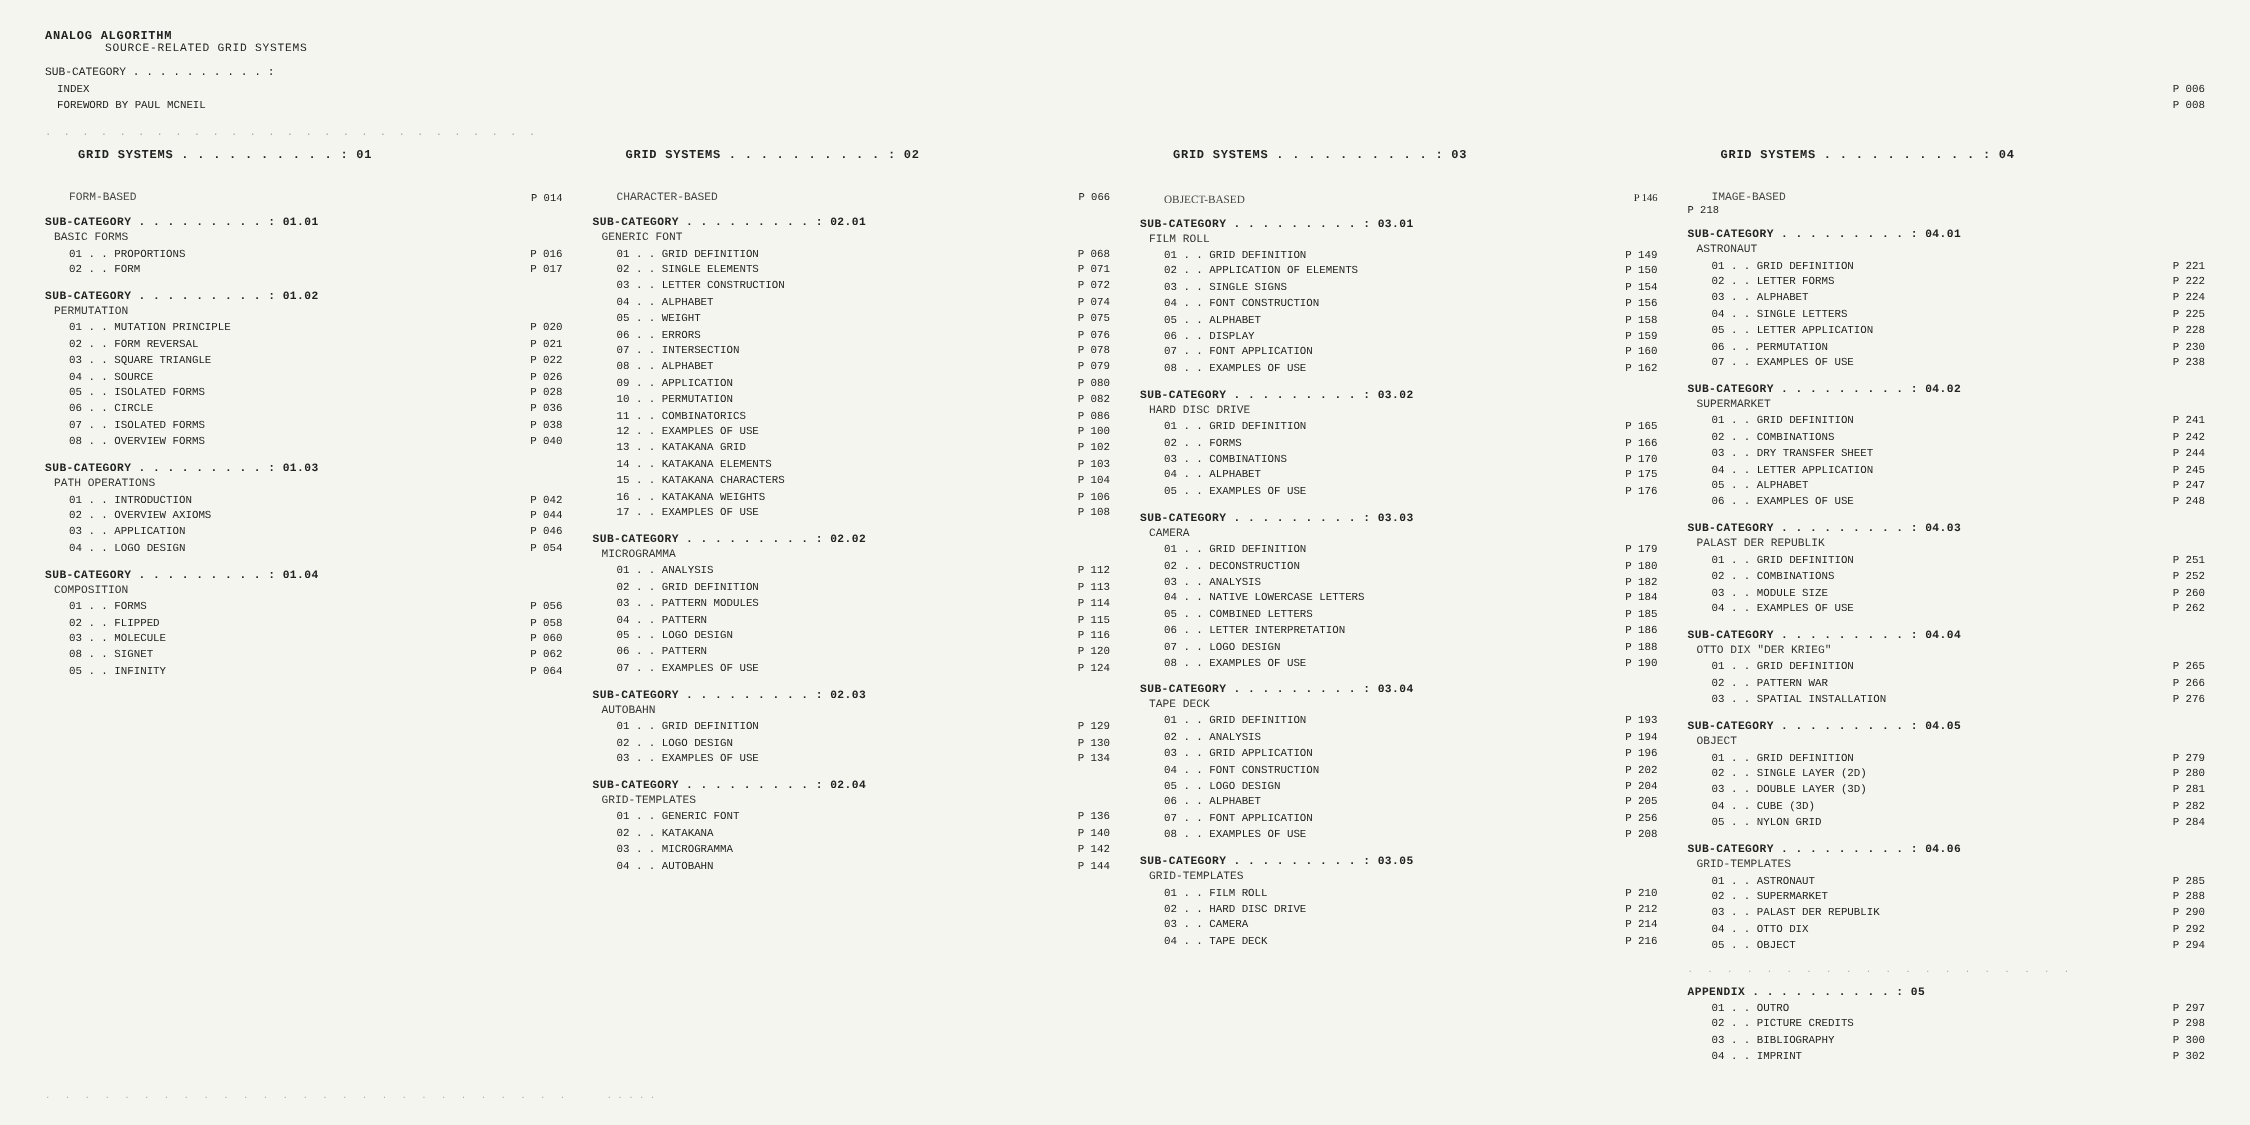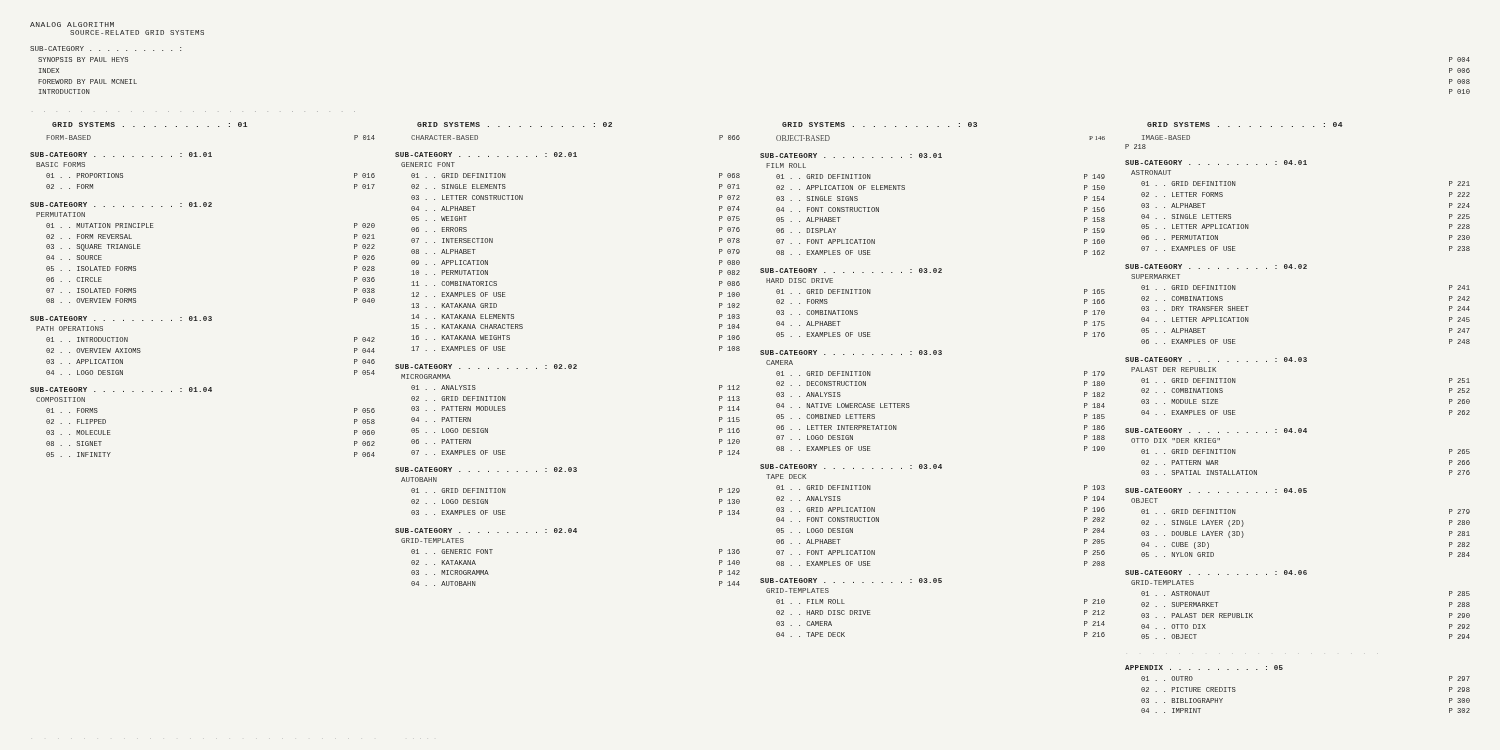--- a/index.html
+++ b/index.html
@@ -9,21 +9,21 @@
       font-size: 7.5px;
       color: #222;
       padding: 20px 30px;
       width: 1500px;
       min-height: 750px;
     }
     .header {
       margin-bottom: 8px;
     }
     .header .title {
-      font-weight: normal;
+      font-weight: bold;
       font-size: 8px;
       letter-spacing: 0.5px;
     }
     .header .subtitle {
       font-size: 7.5px;
       letter-spacing: 0.5px;
       padding-left: 40px;
     }
     .divider-dots {
       color: #aaa;
@@ -35,21 +35,21 @@
       display: grid;
       grid-template-columns: 1fr 1fr 1fr 1fr;
       gap: 0 20px;
       margin-top: 4px;
     }
     .column {}
     .section-header {
       font-weight: bold;
       font-size: 8px;
       letter-spacing: 0.5px;
-      margin-bottom: 3px;
+      margin-bottom: 18px;
       padding-left: 22px;
     }
     .section-sub {
       font-size: 7.5px;
       margin-bottom: 1px;
       color: #444;
       padding-left: 10px;
     }
     .toc-entry {
       display: flex;
@@ -101,47 +101,39 @@
   <div class="title">ANALOG ALGORITHM</div>
   <div class="subtitle">SOURCE-RELATED GRID SYSTEMS</div>
 </div>
 
 <div class="intro-section">
   <div style="display:flex; gap:6px; align-items:baseline; margin-bottom:2px;">
     <span style="font-size:7.5px;">SUB-CATEGORY  . . . . . . . . . . :</span>
   </div>
   <div id="intro-entries">
       <div class="toc-entry indent1">
-        <span class="label">SYNOPSIS BY PAUL HEYS</span>
-        <span class="page">P 004</span>
-      </div>
-      <div class="toc-entry indent1">
         <span class="label">INDEX</span>
         <span class="page">P 006</span>
       </div>
       <div class="toc-entry indent1">
         <span class="label">FOREWORD BY PAUL MCNEIL</span>
         <span class="page">P 008</span>
-      </div>
-      <div class="toc-entry indent1">
-        <span class="label">INTRODUCTION</span>
-        <span class="page">P 010</span>
       </div>
     </div>
 </div>
 
 <div class="divider-dots">. . . . . . . . . . . . . . . . . . . . . . . . . . .</div>
 
 <div class="toc-container" id="toc-container">
     <div class="column">
       <div class="col-section">
         <div style="display: flex; justify-content: space-between; margin-bottom: 2px;">
           <span class="section-header">GRID SYSTEMS  . . . . . . . . . . : 01</span>
         </div>
-        <div style="display: flex; justify-content: space-between; margin-bottom: 4px;">
+        <div style="display: flex; justify-content: space-between; margin-bottom: 4px; align-items: flex-end;">
           <span class="section-sub indent2">FORM-BASED</span>
           <span style="font-size:7px;">P 014</span>
         </div>
       </div>
       <div class="col-section">
         <div class="sub-category-header">SUB-CATEGORY  . . . . . . . . . : 01.01</div>
         <div class="sub-category-title">BASIC FORMS</div>
         <div class="toc-entry">
           <span class="label indent2">01 . . PROPORTIONS</span>
           <span class="page">P 016</span>

